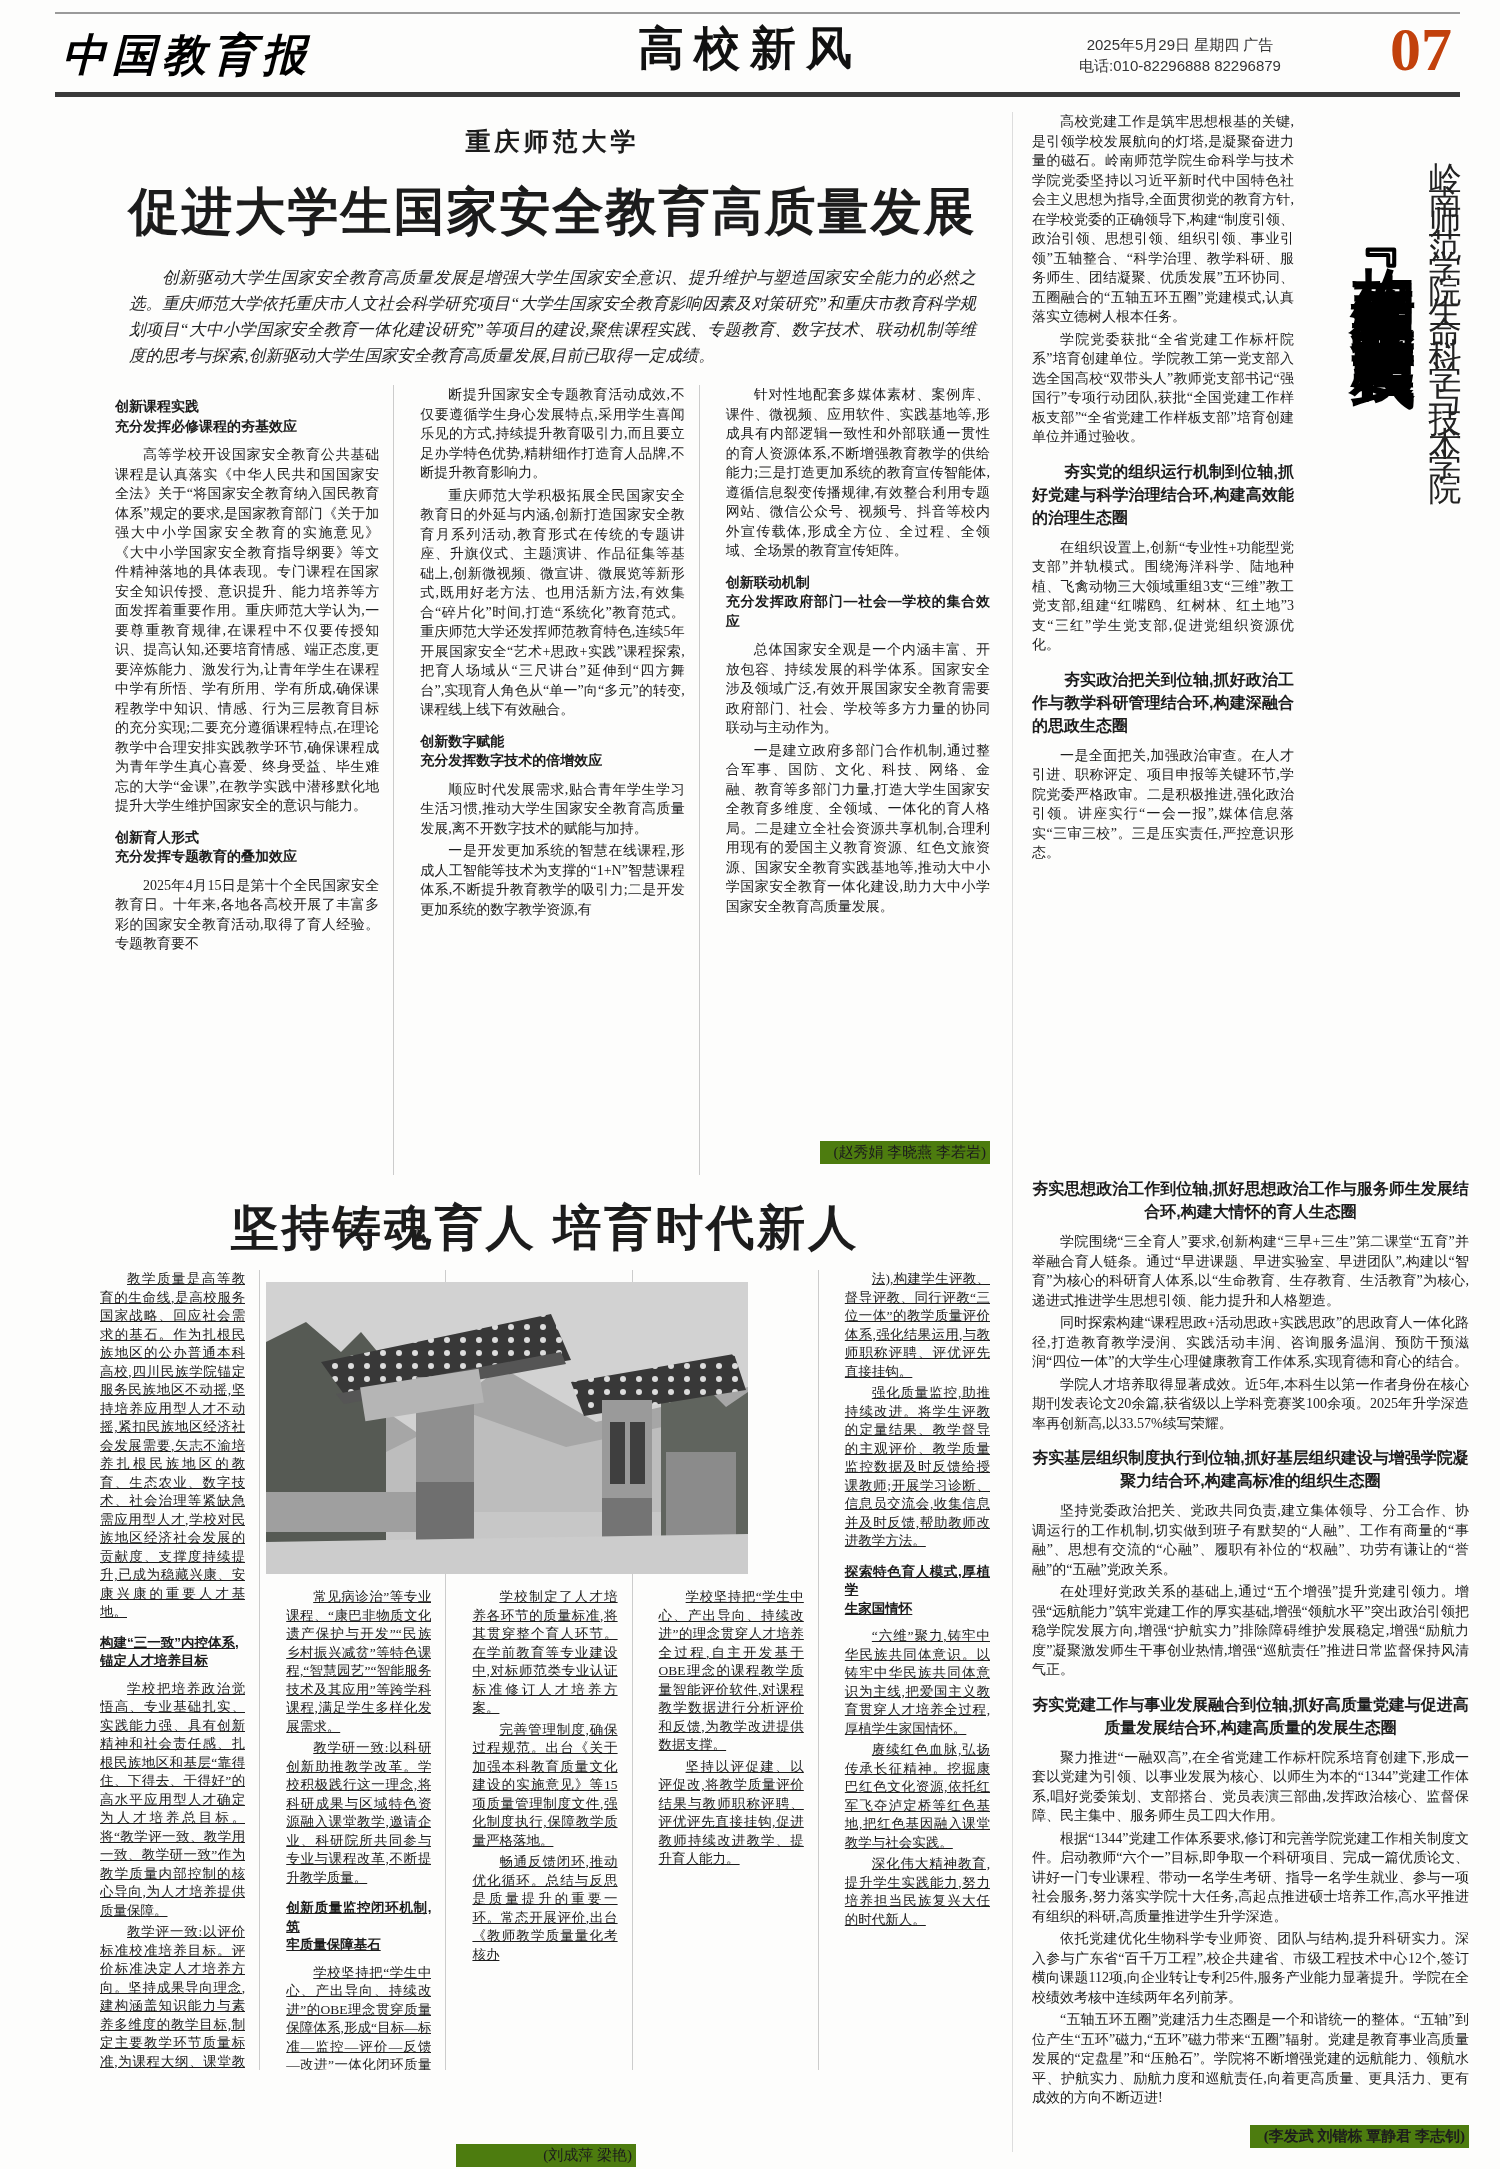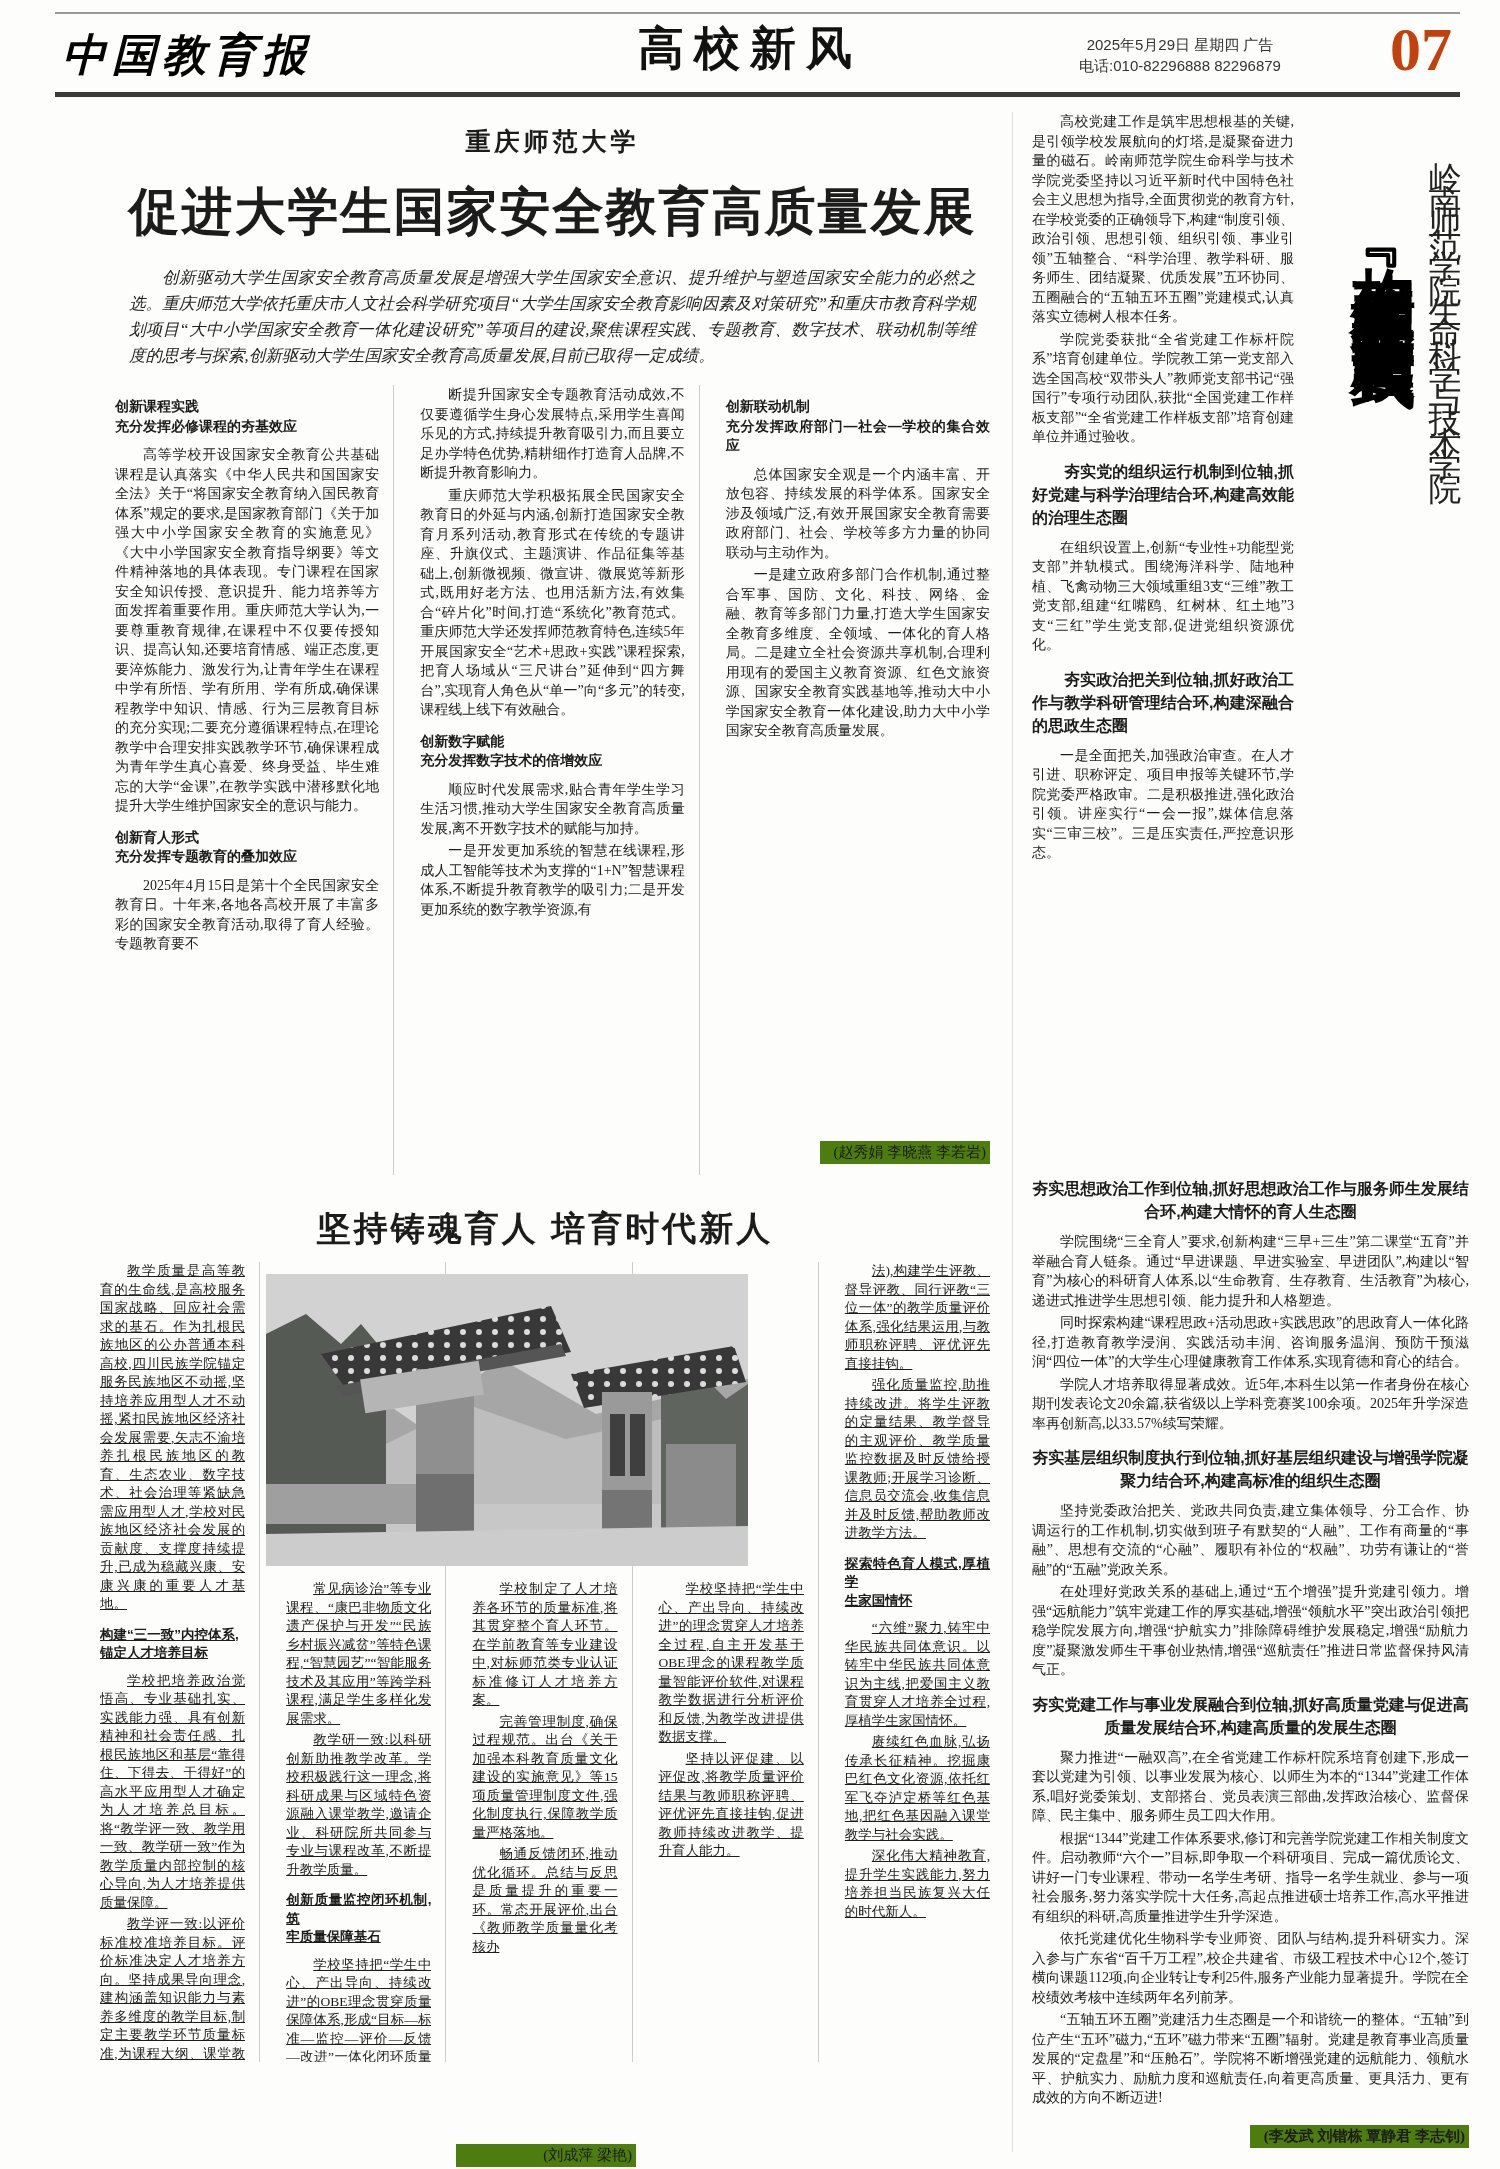--- a/index.html
+++ b/index.html
@@ -31,21 +31,21 @@
   .col{flex:1 1 0;overflow:hidden;}
   .col + .col{border-left:1px solid #ccc;margin-left:14px;padding-left:26px;}
   .a1 .col p{font-size:14px;line-height:19.5px;text-align:justify;text-indent:2em;margin:0 0 3px;}
   .subhead{font-family:"Liberation Sans",sans-serif;font-weight:bold;font-size:17px;line-height:24px;
         text-align:center;white-space:pre-line;text-indent:0 !important;margin:12px 0 9px !important;}
   .byline{font-size:15px;text-align:right;background:#4d7c0f;padding:2px 4px 2px 14px;}
   .a1-byline{right:0;bottom:6px;}
   
   .a2{left:100px;top:1190px;width:890px;height:979px;}
   .a2 .headline{text-align:center;font-family:"Liberation Sans",sans-serif;font-weight:bold;
-        font-size:34px;letter-spacing:3px;margin:16px 0 10px;}
+        font-size:48px;letter-spacing:3px;margin:6px 0 10px;}
   .a2 .subtitle{text-align:center;font-family:"Liberation Sans",sans-serif;font-size:26px;
         letter-spacing:1px;margin:0 0 26px;}
   .a2 .cols{position:relative;height:800px;overflow:hidden;}
   .a2 .col p{font-size:13.5px;line-height:18.5px;text-align:justify;text-indent:2em;margin:0 0 3px;text-decoration:underline;}
   .a2 .subhead{font-size:15.5px;line-height:21px;text-align:left;}
   .pad-photo{padding-top:318px;}
   .photo{position:absolute;left:166px;top:12px;width:482px;height:292px;background:#cfcfcf;
         overflow:hidden;}
   .a2-byline{left:356px;bottom:2px;width:162px;}
   
@@ -92,20 +92,21 @@
     </div>
     <div class="col">
       <p>断提升国家安全专题教育活动成效,不仅要遵循学生身心发展特点,采用学生喜闻乐见的方式,持续提升教育吸引力,而且要立足办学特色优势,精耕细作打造育人品牌,不断提升教育影响力。</p>
       <p>重庆师范大学积极拓展全民国家安全教育日的外延与内涵,创新打造国家安全教育月系列活动,教育形式在传统的专题讲座、升旗仪式、主题演讲、作品征集等基础上,创新微视频、微宣讲、微展览等新形式,既用好老方法、也用活新方法,有效集合“碎片化”时间,打造“系统化”教育范式。重庆师范大学还发挥师范教育特色,连续5年开展国家安全“艺术+思政+实践”课程探索,把育人场域从“三尺讲台”延伸到“四方舞台”,实现育人角色从“单一”向“多元”的转变,课程线上线下有效融合。</p>
       <p class="subhead">创新数字赋能
 充分发挥数字技术的倍增效应</p>
       <p>顺应时代发展需求,贴合青年学生学习生活习惯,推动大学生国家安全教育高质量发展,离不开数字技术的赋能与加持。</p>
       <p>一是开发更加系统的智慧在线课程,形成人工智能等技术为支撑的“1+N”智慧课程体系,不断提升教育教学的吸引力;二是开发更加系统的数字教学资源,有</p>
     </div>
     <div class="col">
+      <p>针对性地配套多媒体素材、案例库、课件、微视频、应用软件、实践基地等,形成具有内部逻辑一致性和外部联通一贯性的育人资源体系,不断增强教育教学的供给能力;三是打造更加系统的教育宣传智能体,遵循信息裂变传播规律,有效整合利用专题网站、微信公众号、视频号、抖音等校内外宣传载体,形成全方位、全过程、全领域、全场景的教育宣传矩阵。</p>
       <p class="subhead">创新联动机制
 充分发挥政府部门—社会—学校的集合效应</p>
       <p>总体国家安全观是一个内涵丰富、开放包容、持续发展的科学体系。国家安全涉及领域广泛,有效开展国家安全教育需要政府部门、社会、学校等多方力量的协同联动与主动作为。</p>
       <p>一是建立政府多部门合作机制,通过整合军事、国防、文化、科技、网络、金融、教育等多部门力量,打造大学生国家安全教育多维度、全领域、一体化的育人格局。二是建立全社会资源共享机制,合理利用现有的爱国主义教育资源、红色文旅资源、国家安全教育实践基地等,推动大中小学国家安全教育一体化建设,助力大中小学国家安全教育高质量发展。</p>
     </div>
   </div>
   <div class="abs byline a1-byline">(赵秀娟  李晓燕  李若岩)</div>
 </div>
 
 <div class="abs a2">

